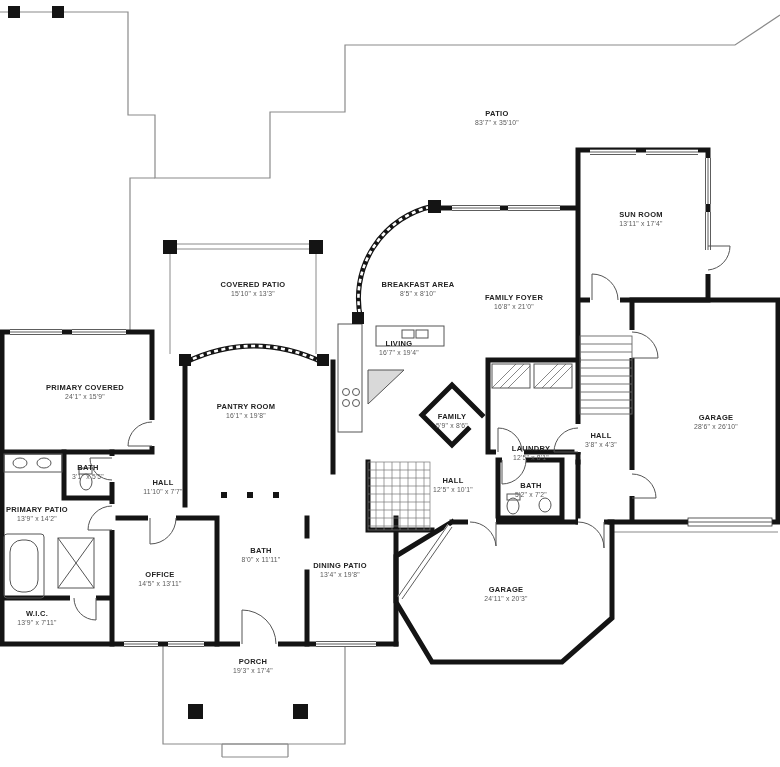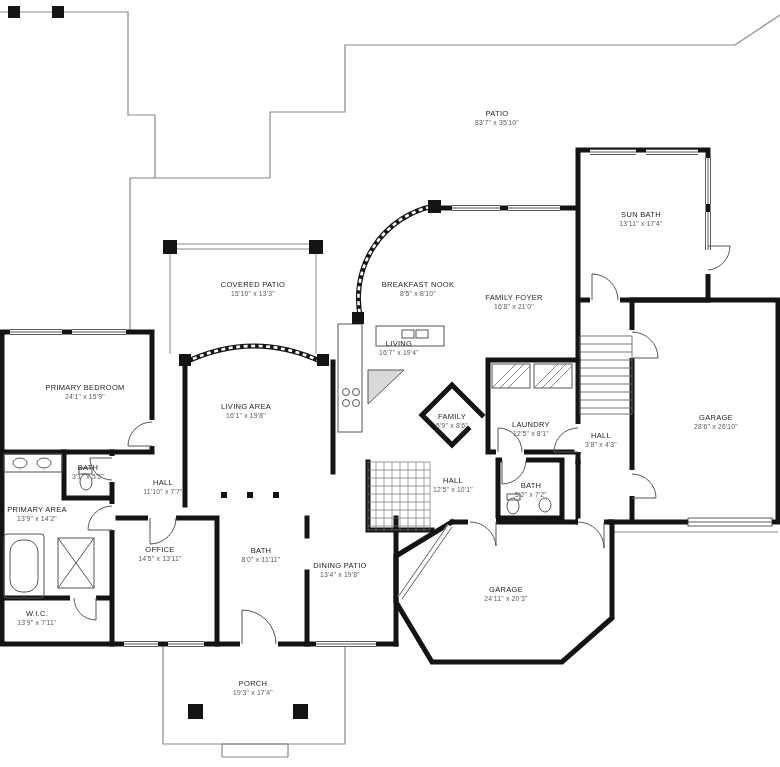--- a/index.html
+++ b/index.html
@@ -1,21 +1,21 @@
 <!DOCTYPE html>
 <html><head>
 <meta charset="utf-8">
 <style>
   html,body{margin:0;padding:0;background:#ffffff;}
   .plan{position:relative;width:780px;height:767px;background:#fff;overflow:hidden;
         font-family:"Liberation Sans",sans-serif;}
   .plan svg{position:absolute;left:0;top:0;}
   .room-label{position:absolute;transform:translate(-50%,-50%);text-align:center;
               white-space:nowrap;pointer-events:none;z-index:5;}
-  .rn{font-size:7.5px;font-weight:400;color:#222;letter-spacing:.3px;}
+  .rn{font-size:7.5px;font-weight:700;color:#222;letter-spacing:.3px;}
   .rd{font-size:6.8px;font-weight:400;color:#5a5a5a;margin-top:1px;letter-spacing:.2px;}
 </style>
 </head>
 <body>
 
 <div class="plan">
 
 <svg width="780" height="767" viewBox="0 0 780 767">
 
   <g stroke="#8a8a8a" stroke-width="1.2" fill="none">
@@ -199,101 +199,101 @@
         <rect x="247" y="492" width="6" height="6"></rect>
         <rect x="273" y="492" width="6" height="6"></rect>
   </g>
 </svg>
 
   <div class="room-label" style="left:497px;top:117px">
       <div class="rn">PATIO</div>
       <div class="rd">83'7" x 35'10"</div>
     </div>
   <div class="room-label" style="left:641px;top:218px">
-      <div class="rn">SUN BATH</div>
+      <div class="rn">SUN ROOM</div>
       <div class="rd">13'11" x 17'4"</div>
     </div>
   <div class="room-label" style="left:253px;top:288px">
       <div class="rn">COVERED PATIO</div>
       <div class="rd">15'10" x 13'3"</div>
     </div>
   <div class="room-label" style="left:418px;top:288px">
-      <div class="rn">BREAKFAST NOOK</div>
+      <div class="rn">BREAKFAST AREA</div>
       <div class="rd">8'5" x 8'10"</div>
     </div>
   <div class="room-label" style="left:514px;top:301px">
       <div class="rn">FAMILY FOYER</div>
       <div class="rd">16'8" x 21'0"</div>
     </div>
   <div class="room-label" style="left:399px;top:347px">
       <div class="rn">LIVING</div>
       <div class="rd">16'7" x 19'4"</div>
     </div>
   <div class="room-label" style="left:85px;top:391px">
-      <div class="rn">PRIMARY BEDROOM</div>
+      <div class="rn">PRIMARY COVERED</div>
       <div class="rd">24'1" x 15'9"</div>
     </div>
   <div class="room-label" style="left:246px;top:410px">
-      <div class="rn">LIVING AREA</div>
+      <div class="rn">PANTRY ROOM</div>
       <div class="rd">16'1" x 19'8"</div>
     </div>
   <div class="room-label" style="left:452px;top:420px">
       <div class="rn">FAMILY</div>
       <div class="rd">5'9" x 8'6"</div>
     </div>
-  <div class="room-label" style="left:531px;top:428px">
+  <div class="room-label" style="left:531px;top:452px">
       <div class="rn">LAUNDRY</div>
       <div class="rd">12'5" x 8'1"</div>
     </div>
   <div class="room-label" style="left:601px;top:439px">
       <div class="rn">HALL</div>
       <div class="rd">3'8" x 4'3"</div>
     </div>
   <div class="room-label" style="left:716px;top:421px">
       <div class="rn">GARAGE</div>
       <div class="rd">28'6" x 26'10"</div>
     </div>
   <div class="room-label" style="left:88px;top:471px">
       <div class="rn">BATH</div>
       <div class="rd">3'1" x 5'5"</div>
     </div>
   <div class="room-label" style="left:163px;top:486px">
       <div class="rn">HALL</div>
       <div class="rd">11'10" x 7'7"</div>
     </div>
   <div class="room-label" style="left:37px;top:513px">
-      <div class="rn">PRIMARY AREA</div>
+      <div class="rn">PRIMARY PATIO</div>
       <div class="rd">13'9" x 14'2"</div>
     </div>
   <div class="room-label" style="left:453px;top:484px">
       <div class="rn">HALL</div>
       <div class="rd">12'5" x 10'1"</div>
     </div>
   <div class="room-label" style="left:531px;top:489px">
       <div class="rn">BATH</div>
       <div class="rd">5'2" x 7'2"</div>
     </div>
   <div class="room-label" style="left:37px;top:617px">
       <div class="rn">W.I.C.</div>
       <div class="rd">13'9" x 7'11"</div>
     </div>
-  <div class="room-label" style="left:160px;top:553px">
+  <div class="room-label" style="left:160px;top:578px">
       <div class="rn">OFFICE</div>
       <div class="rd">14'5" x 13'11"</div>
     </div>
   <div class="room-label" style="left:261px;top:554px">
       <div class="rn">BATH</div>
       <div class="rd">8'0" x 11'11"</div>
     </div>
   <div class="room-label" style="left:340px;top:569px">
       <div class="rn">DINING PATIO</div>
       <div class="rd">13'4" x 19'8"</div>
     </div>
   <div class="room-label" style="left:506px;top:593px">
       <div class="rn">GARAGE</div>
       <div class="rd">24'11" x 20'3"</div>
     </div>
-  <div class="room-label" style="left:253px;top:687px">
+  <div class="room-label" style="left:253px;top:665px">
       <div class="rn">PORCH</div>
       <div class="rd">19'3" x 17'4"</div>
     </div>
 
 </div>
 
 </body></html>

